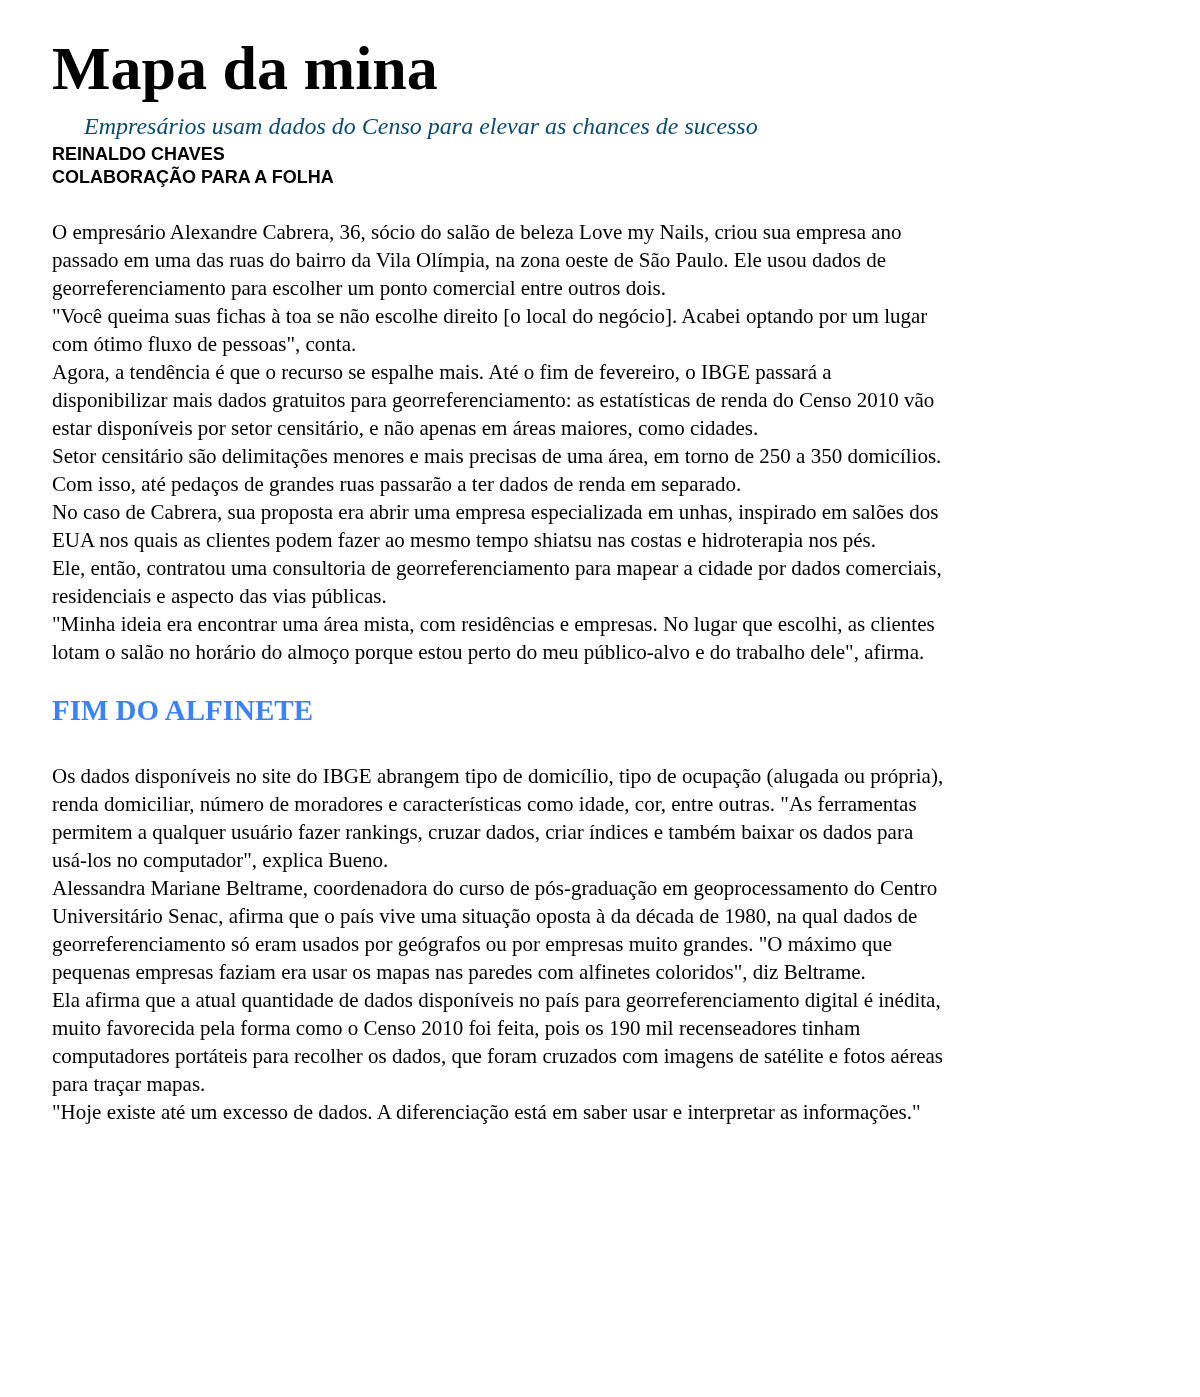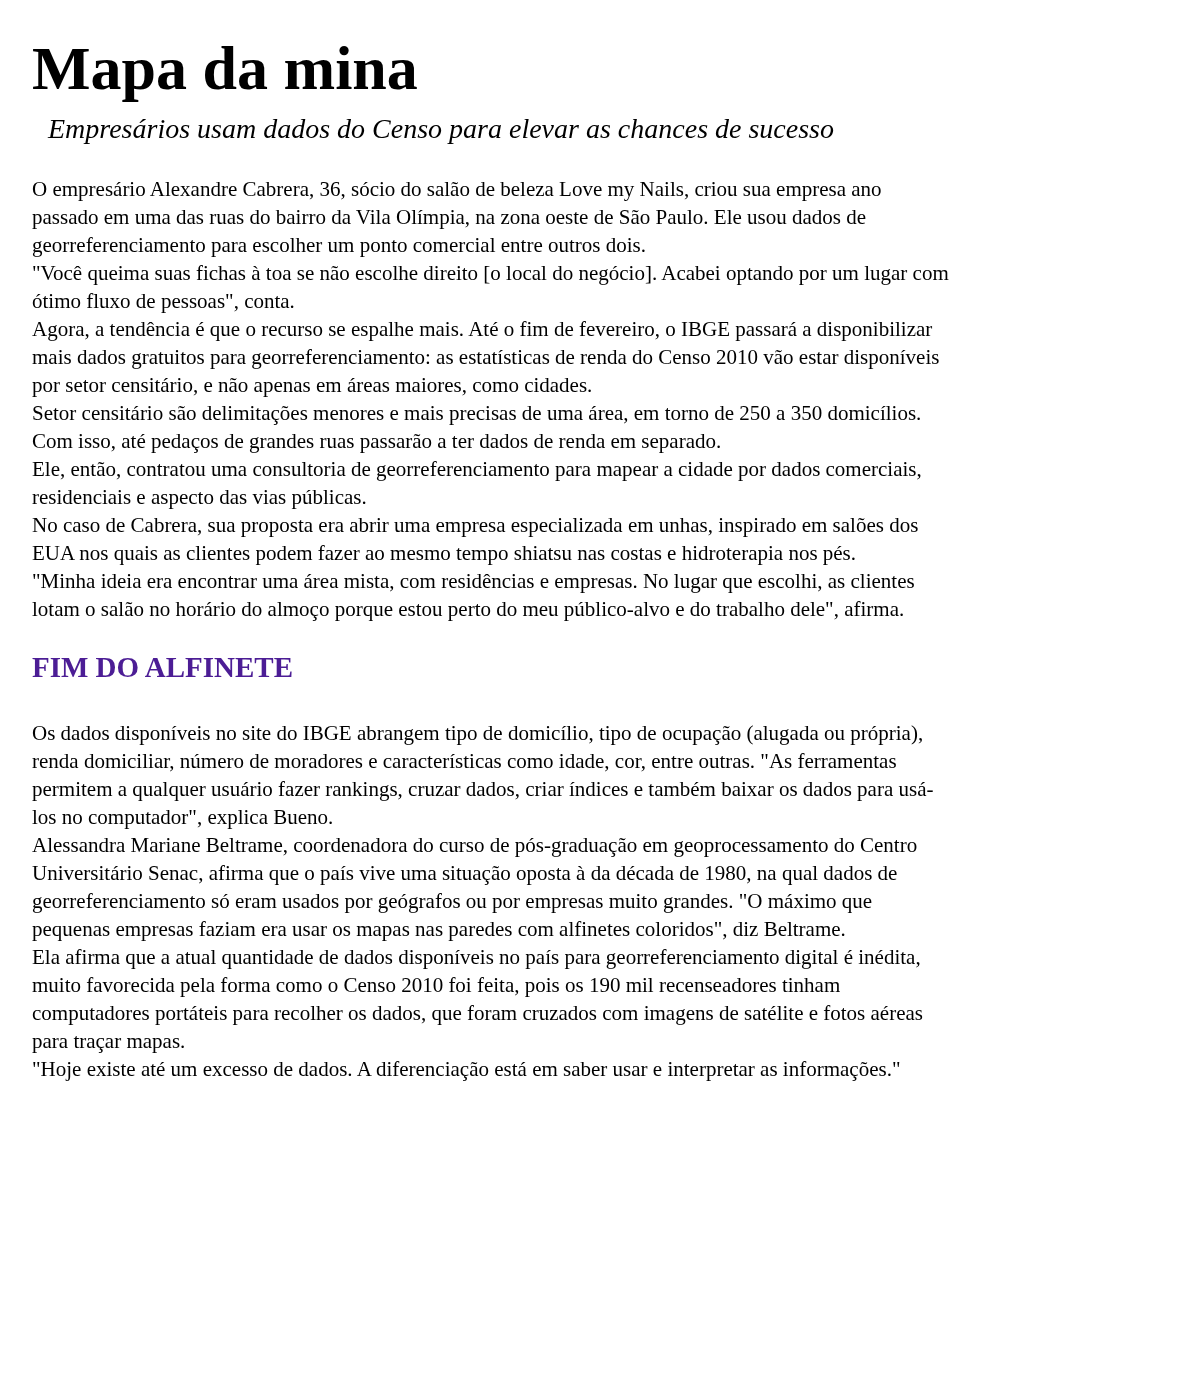--- a/index.html
+++ b/index.html
@@ -7,39 +7,39 @@
     padding: 0;
     background: #ffffff;
   }
   body {
     width: 1200px;
     height: 1397px;
     overflow: hidden;
     color: #000000;
   }
   .page {
-    padding: 34px 54px 0 32px;
+    padding: 34px 54px 0 52px;
     box-sizing: border-box;
     width: 1004px;
   }
   .headline {
     font-family: "Liberation Serif", "DejaVu Serif", serif;
     font-weight: bold;
     font-size: 62px;
     line-height: 1.1;
     margin: 0;
     color: #000000;
   }
   .subtitle {
     font-family: "Liberation Serif", "DejaVu Serif", serif;
     font-style: italic;
-    font-size: 28px;
+    font-size: 24px;
     line-height: 1.25;
-    margin: 9px 0 0 16px;
-    color: #000000;
+    margin: 9px 0 0 32px;
+    color: #0c4a6e;
   }
   .byline {
     font-family: "Liberation Sans", "DejaVu Sans", sans-serif;
     font-weight: bold;
     font-size: 18px;
     line-height: 23px;
     margin-top: 2px;
     color: #000000;
   }
   .article {
@@ -53,41 +53,45 @@
   .article p {
     margin: 0;
     padding: 0;
   }
   .section-heading {
     font-family: "Liberation Serif", "DejaVu Serif", serif;
     font-weight: bold;
     font-size: 29px;
     line-height: 1.2;
     margin: 27px 0 34px 0;
-    color: #4c1d95;
+    color: #3b82f6;
   }
 </style>
 </head>
 <body>
 
 <div class="page">
 
   <h1 class="headline">Mapa da mina</h1>
 
   <div class="subtitle">Empresários usam dados do Censo para elevar as chances de sucesso</div>
 
+  <div class="byline">
+    <div>REINALDO CHAVES</div>
+    <div>COLABORAÇÃO PARA A FOLHA</div>
+  </div>
 
   <div class="article">
 
     <p>O empresário Alexandre Cabrera, 36, sócio do salão de beleza Love my Nails, criou sua empresa ano passado em uma das ruas do bairro da Vila Olímpia, na zona oeste de São Paulo. Ele usou dados de georreferenciamento para escolher um ponto comercial entre outros dois.</p>
     <p>"Você queima suas fichas à toa se não escolhe direito [o local do negócio]. Acabei optando por um lugar com ótimo fluxo de pessoas", conta.</p>
     <p>Agora, a tendência é que o recurso se espalhe mais. Até o fim de fevereiro, o IBGE passará a disponibilizar mais dados gratuitos para georreferenciamento: as estatísticas de renda do Censo 2010 vão estar disponíveis por setor censitário, e não apenas em áreas maiores, como cidades.</p>
     <p>Setor censitário são delimitações menores e mais precisas de uma área, em torno de 250 a 350 domicílios. Com isso, até pedaços de grandes ruas passarão a ter dados de renda em separado.</p>
+    <p>No caso de Cabrera, sua proposta era abrir uma empresa especializada em unhas, inspirado em salões dos EUA nos quais as clientes podem fazer ao mesmo tempo shiatsu nas costas e hidroterapia nos pés.</p>
     <p>Ele, então, contratou uma consultoria de georreferenciamento para mapear a cidade por dados comerciais, residenciais e aspecto das vias públicas.</p>
-    <p>No caso de Cabrera, sua proposta era abrir uma empresa especializada em unhas, inspirado em salões dos EUA nos quais as clientes podem fazer ao mesmo tempo shiatsu nas costas e hidroterapia nos pés.</p>
     <p>"Minha ideia era encontrar uma área mista, com residências e empresas. No lugar que escolhi, as clientes lotam o salão no horário do almoço porque estou perto do meu público-alvo e do trabalho dele", afirma.</p>
 
     <h2 class="section-heading">FIM DO ALFINETE</h2>
 
     <p>Os dados disponíveis no site do IBGE abrangem tipo de domicílio, tipo de ocupação (alugada ou própria), renda domiciliar, número de moradores e características como idade, cor, entre outras. "As ferramentas permitem a qualquer usuário fazer rankings, cruzar dados, criar índices e também baixar os dados para usá-los no computador", explica Bueno.</p>
     <p>Alessandra Mariane Beltrame, coordenadora do curso de pós-graduação em geoprocessamento do Centro Universitário Senac, afirma que o país vive uma situação oposta à da década de 1980, na qual dados de georreferenciamento só eram usados por geógrafos ou por empresas muito grandes. "O máximo que pequenas empresas faziam era usar os mapas nas paredes com alfinetes coloridos", diz Beltrame.</p>
     <p>Ela afirma que a atual quantidade de dados disponíveis no país para georreferenciamento digital é inédita, muito favorecida pela forma como o Censo 2010 foi feita, pois os 190 mil recenseadores tinham computadores portáteis para recolher os dados, que foram cruzados com imagens de satélite e fotos aéreas para traçar mapas.</p>
     <p>"Hoje existe até um excesso de dados. A diferenciação está em saber usar e interpretar as informações."</p>
 
 

